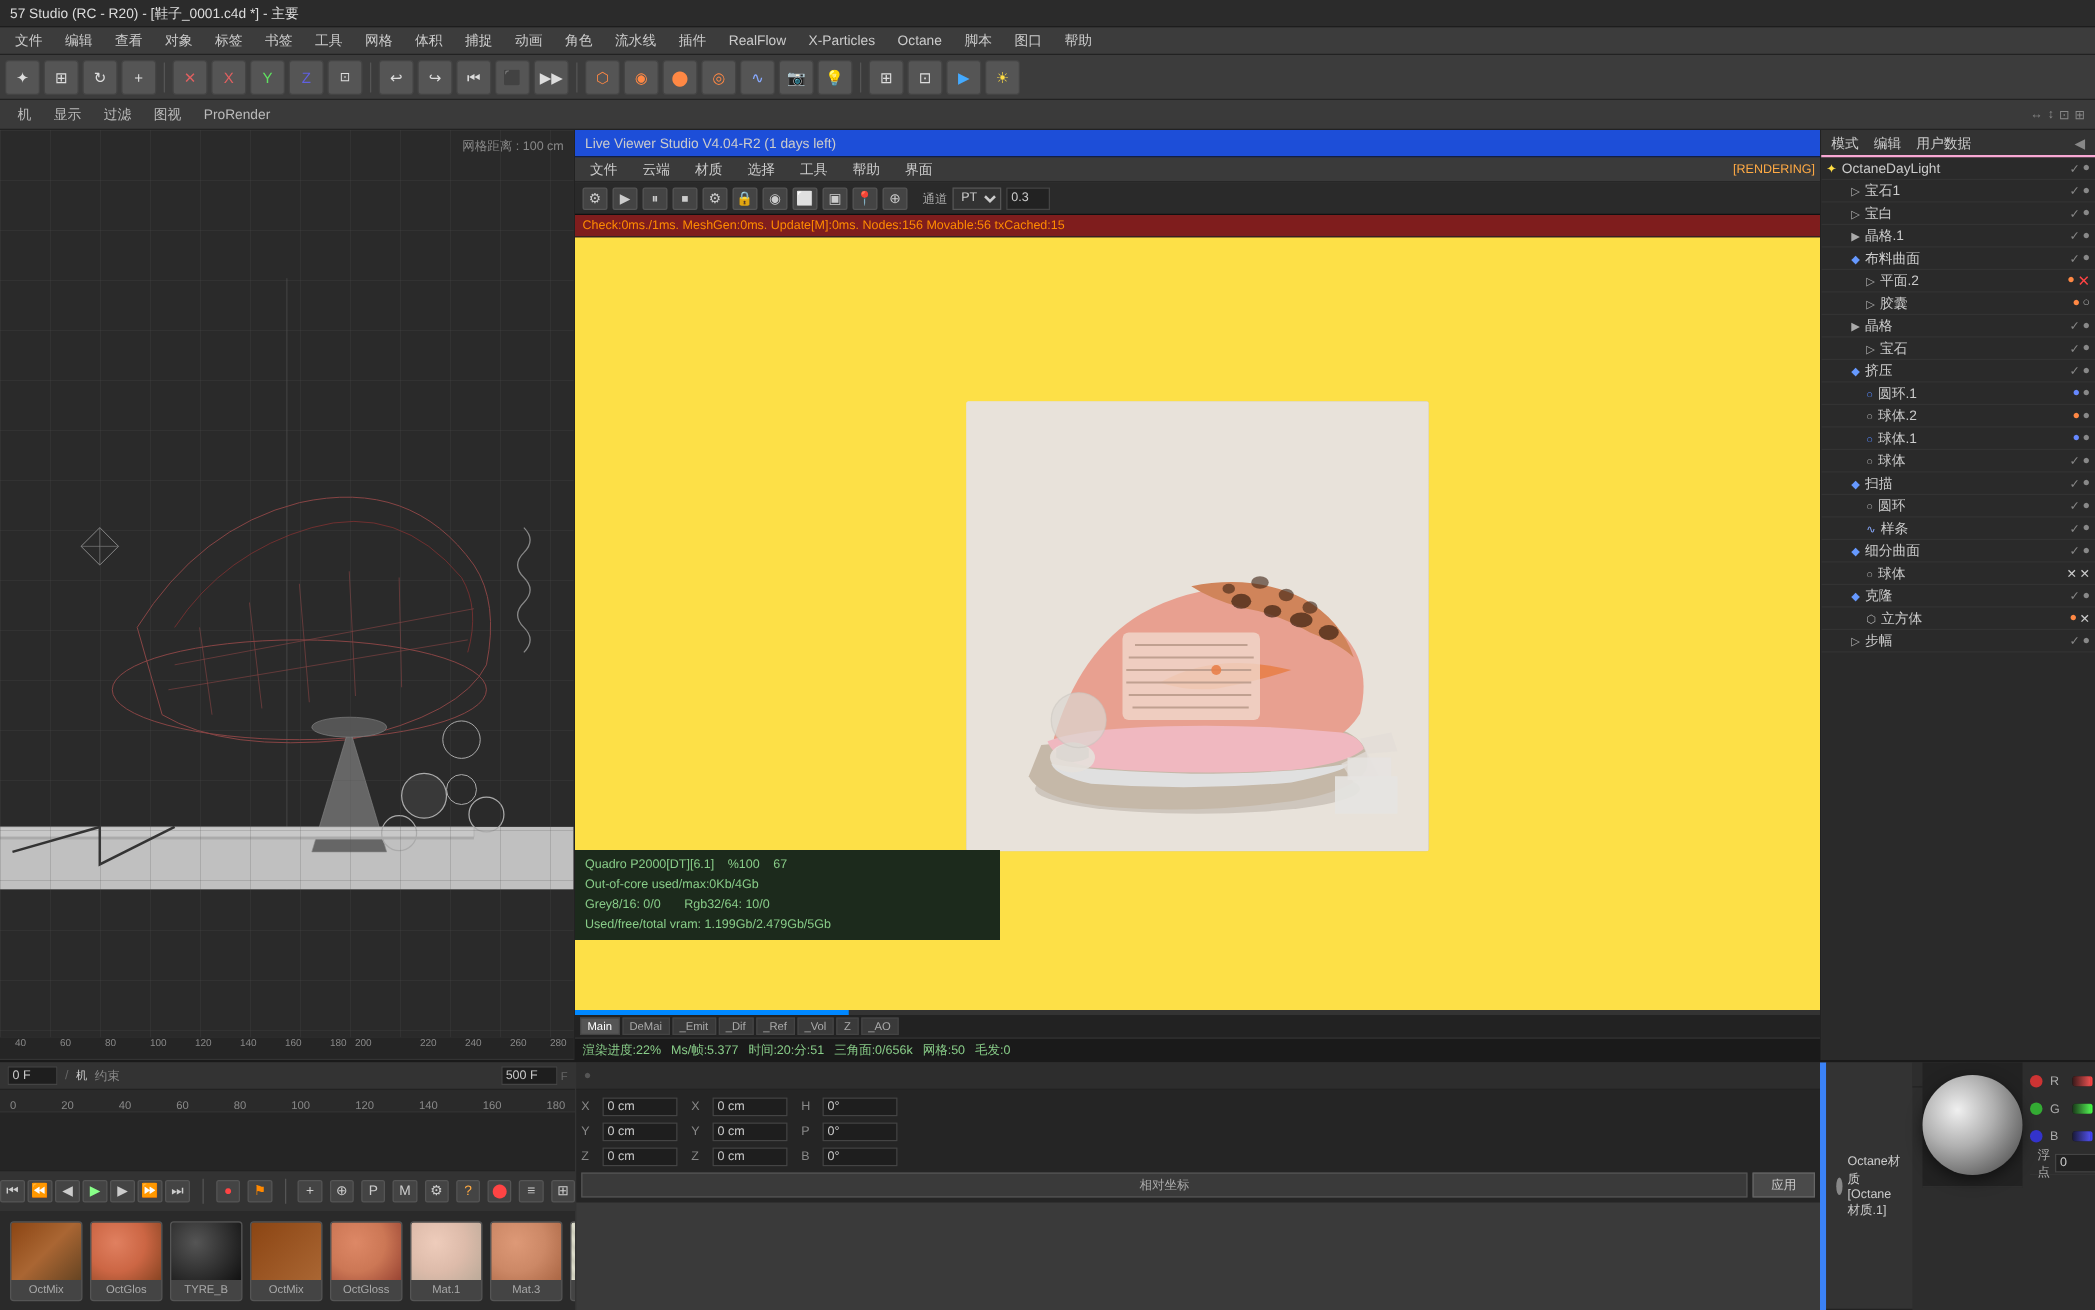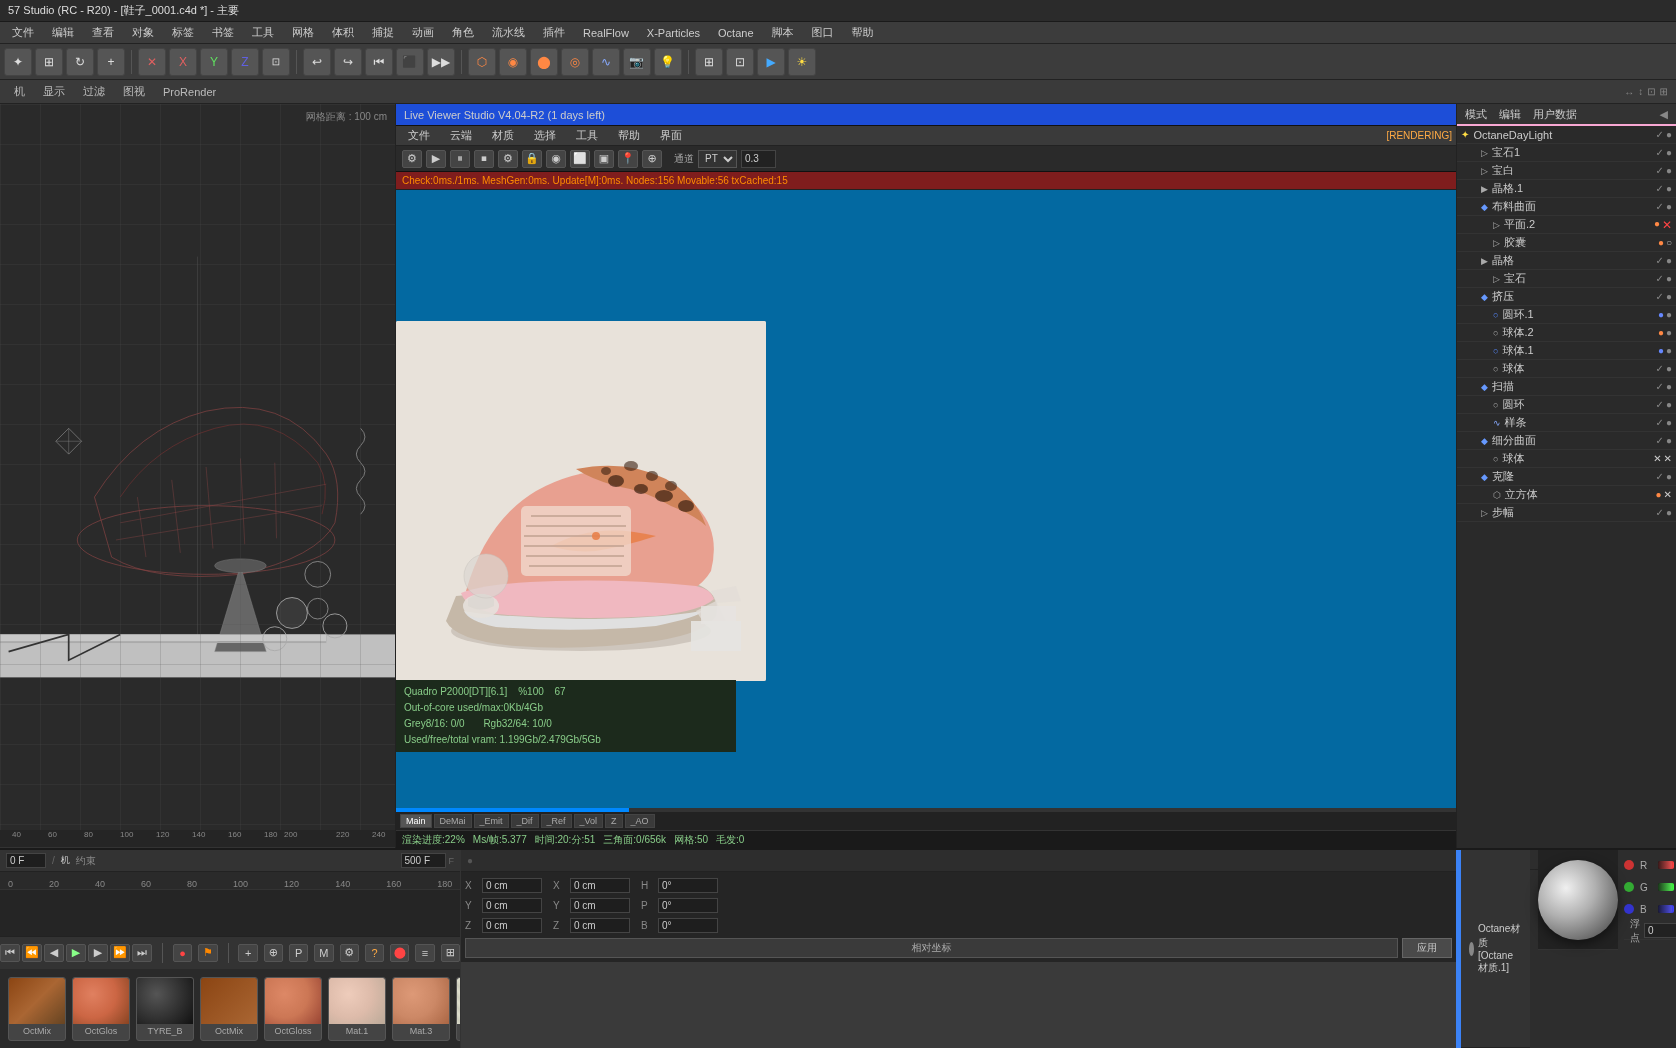--- a/index.html
+++ b/index.html
@@ -438,21 +438,21 @@
     ::-webkit-scrollbar-track { background: #222; }
     ::-webkit-scrollbar-thumb { background: #555; border-radius: 3px; }
 
     .main-row {
       display: flex;
       flex: 1;
       overflow: hidden;
     }
 
     #left-column {
-      width: 396px;
+      width: 460px;
       display: flex;
       flex-direction: column;
       flex-shrink: 0;
       border-right: 1px solid #222;
     }
 
     #center-column {
       flex: 1;
       display: flex;
       flex-direction: column;
@@ -471,24 +471,24 @@
     .viewport-3d {
       flex: 1;
       background: #2a2a2a;
       position: relative;
       overflow: hidden;
     }
 
     
     .render-area {
       flex: 1;
-      background: #0369a1;
-      display: flex;
-      align-items: center;
-      justify-content: flex-start;
+      background: #fde047;
+      display: flex;
+      align-items: center;
+      justify-content: center;
       position: relative;
     }
 
     .render-image-frame {
       width: 370px;
       height: 360px;
       background: linear-gradient(135deg, #e8e0d5 0%, #d5cfc8 50%, #cac3bb 100%);
       border-radius: 2px;
       position: relative;
       overflow: hidden;

